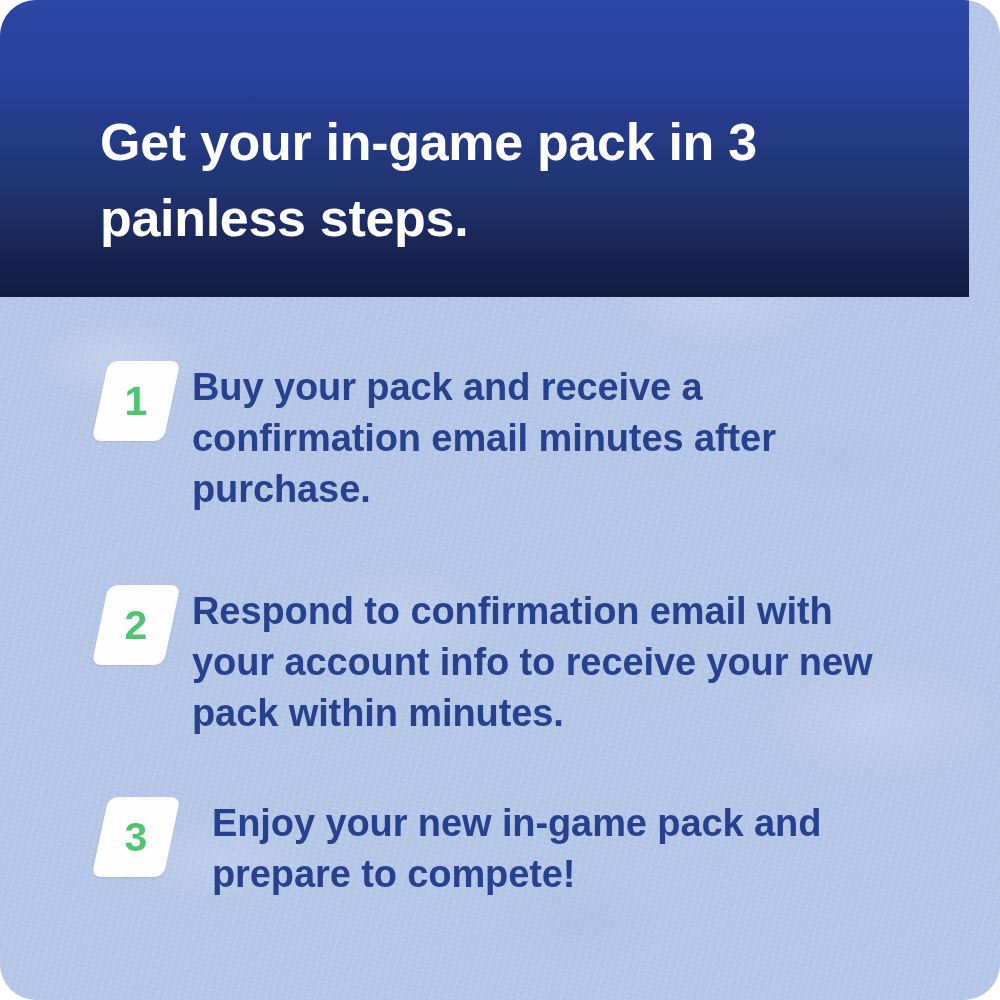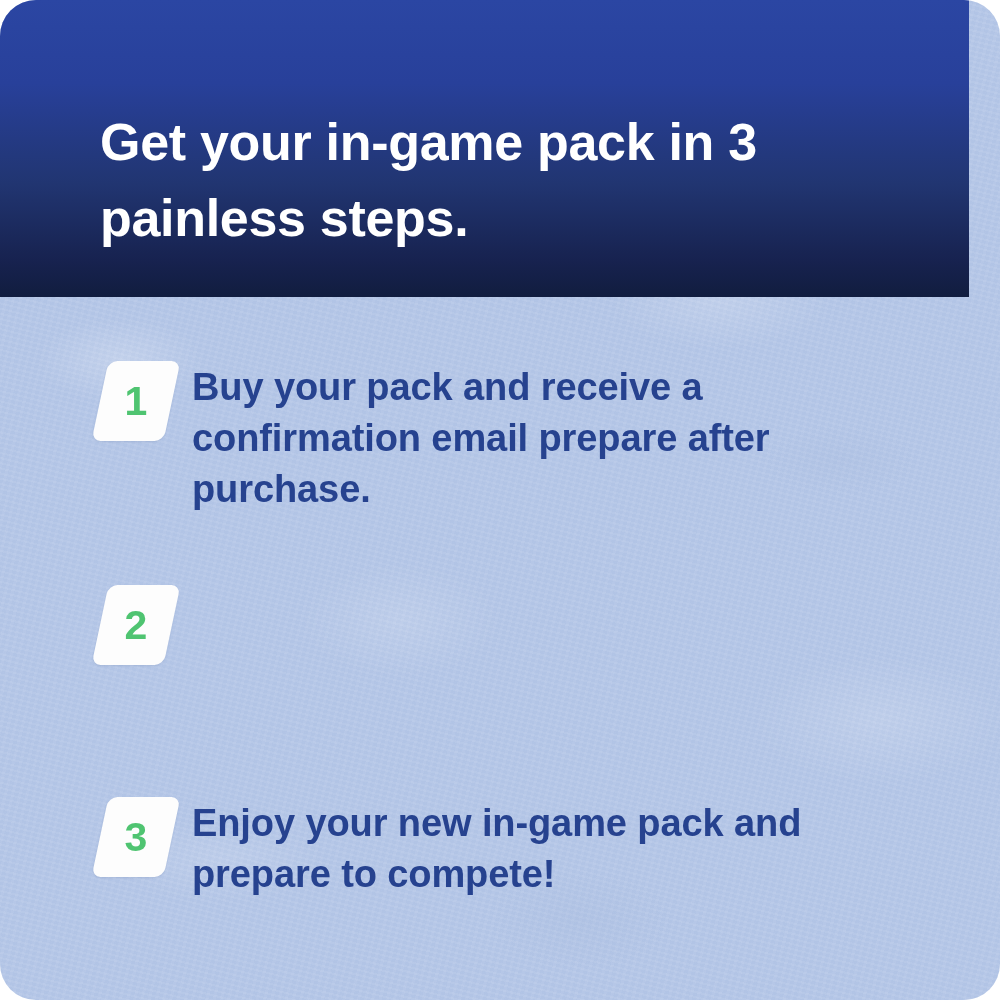--- a/index.html
+++ b/index.html
@@ -125,48 +125,49 @@
     color: #26428f;
     font-size: 38px;
     font-weight: bold;
     line-height: 51px;
     letter-spacing: -0.1px;
     padding-top: 1px;
   }
 
   .step-1 .step-text { width: 660px; }
   .step-2 .step-text { width: 650px; }
-  .step-3 .step-text { width: 680px; }
+  .step-3 .step-text { width: 680px; margin-left: 20px; }
 </style>
 </head>
 <body>
 
 <div class="card">
 
   <div class="texture"></div>
 
   <div class="header">
     <h1 class="header-title">Get your in-game pack in 3 painless steps.</h1>
   </div>
 
   <div class="steps">
 
     <div class="step step-1">
       <div class="badge">
         <div class="badge-shape"></div>
         <div class="badge-number">1</div>
       </div>
-      <div class="step-text">Buy your pack and receive a confirmation email prepare after purchase.</div>
+      <div class="step-text">Buy your pack and receive a confirmation email minutes after purchase.</div>
     </div>
 
     <div class="step step-2">
       <div class="badge">
         <div class="badge-shape"></div>
         <div class="badge-number">2</div>
       </div>
+      <div class="step-text">Respond to confirmation email with your account info to receive your new pack within minutes.</div>
     </div>
 
     <div class="step step-3">
       <div class="badge">
         <div class="badge-shape"></div>
         <div class="badge-number">3</div>
       </div>
       <div class="step-text">Enjoy your new in-game pack and prepare to compete!</div>
     </div>
 

